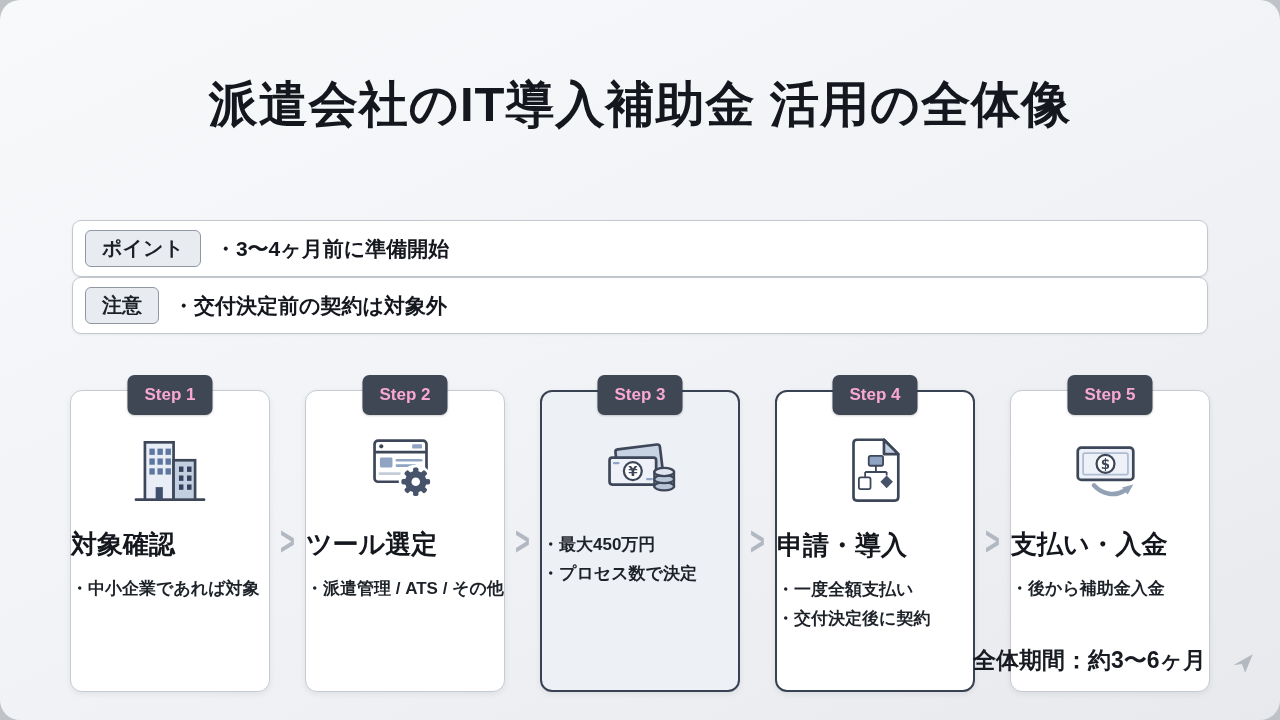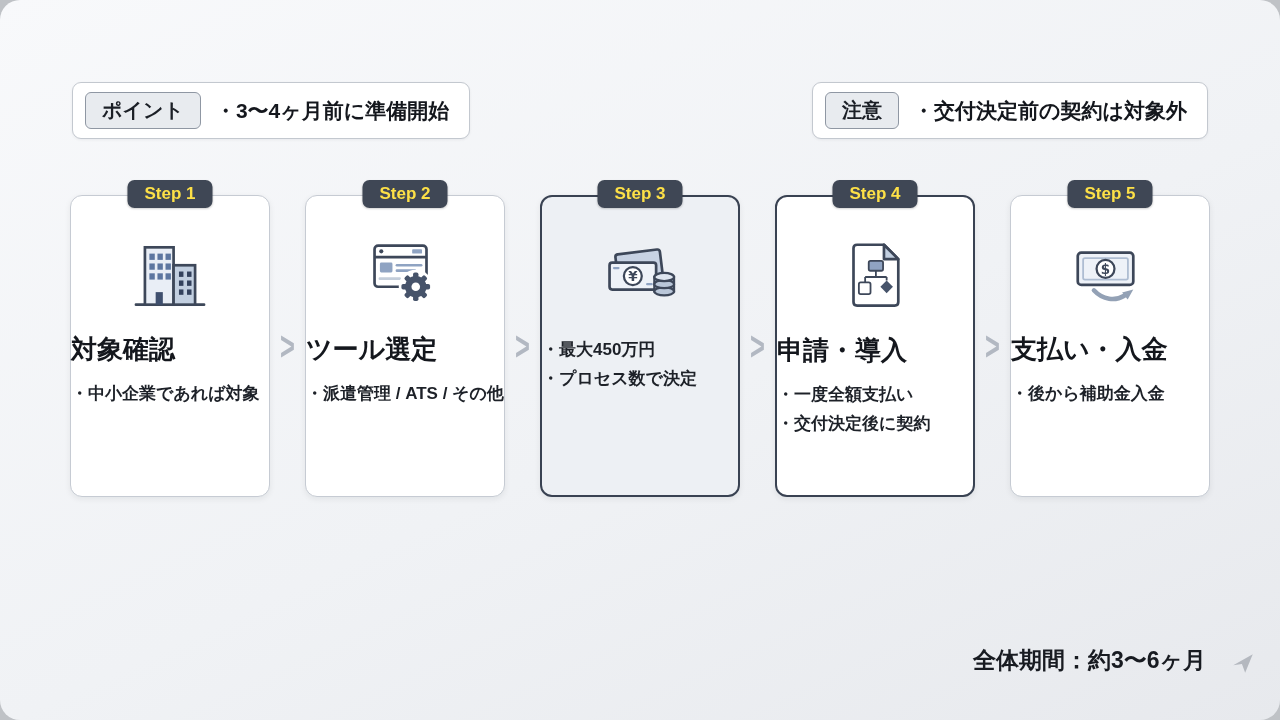--- a/index.html
+++ b/index.html
@@ -18,21 +18,21 @@
   }
   .main-title {
     margin:72px 0 0;
     text-align:center;
     font-size:49px; font-weight:bold;
     color:#14171d; letter-spacing:1px;
   }
   
   .callout-row {
     margin:82px 72px 0;
-    display:flex; justify-content:space-between;
+    display:flex; justify-content:space-between;flex-direction:column;
   }
   .callout {
     display:flex; align-items:center; gap:14px;
     background:#ffffff;
     border:1.5px solid #c3c8cf; border-radius:9px;
     padding:9px 20px 9px 12px;
     box-shadow:0 1px 3px rgba(20,25,35,.06);
   }
   .callout-badge {
     background:#e8ebef; border:1.5px solid #8f97a3; border-radius:6px;
@@ -41,23 +41,23 @@
   }
   .callout-text { font-weight:bold; font-size:21px; color:#14171d; white-space:nowrap; }
   
   .steps-row {
     margin:56px 70px 0;
     display:flex; align-items:flex-start;
   }
   .step-wrap { position:relative; width:200px; flex:0 0 200px; }
   .step-badge {
     position:absolute; top:-15px; left:50%; transform:translateX(-50%);
-    background:#3f4755; color:#fde047;
+    background:#3f4755; color:#f9a8d4;
     font-weight:bold; font-size:17px;
-    padding:4px 17px; border-radius:7px;
+    padding:10px 17px; border-radius:7px;
     white-space:nowrap; z-index:2;
     box-shadow:0 1px 2px rgba(0,0,0,.18);
   }
   .step-card {
     height:302px; background:#ffffff;
     border:1.5px solid #c6cbd3; border-radius:12px;
     padding:34px 0 0;
     box-shadow:0 2px 6px rgba(20,25,35,.07);
   }
   .step-wrap.highlight .step-card { border:2.5px solid #394252; }
@@ -87,20 +87,21 @@
   .deco {
     position:absolute; right:24px; top:650px;
     width:26px; height:26px; opacity:.75;
   }
 </style>
 </head>
 <body>
 
 <div class="panel">
 
+  <h1 class="main-title">派遣会社のIT導入補助金 活用の全体像</h1>
 
   <div class="callout-row">
     <div class="callout">
       <span class="callout-badge">ポイント</span>
       <span class="callout-text">・3〜4ヶ月前に準備開始</span>
     </div>
     <div class="callout">
       <span class="callout-badge">注意</span>
       <span class="callout-text">・交付決定前の契約は対象外</span>
     </div>

